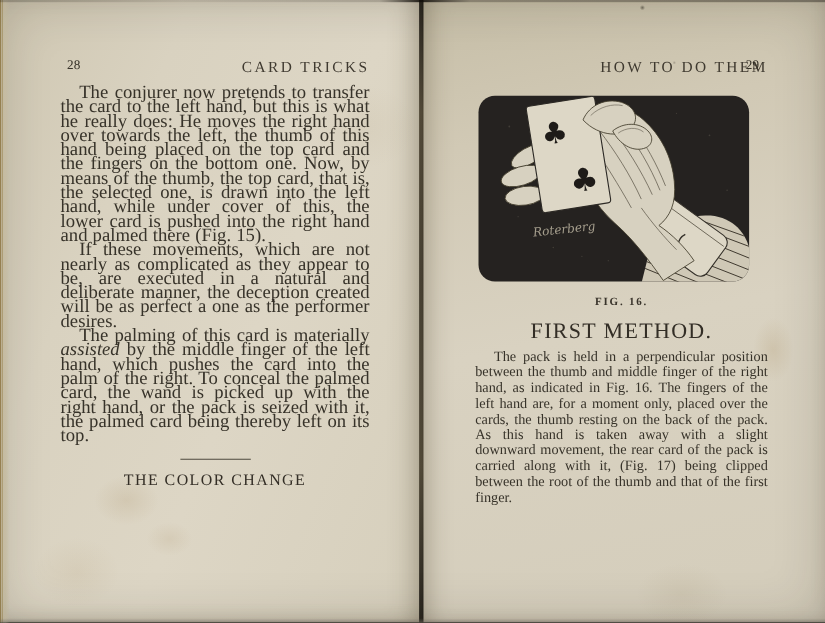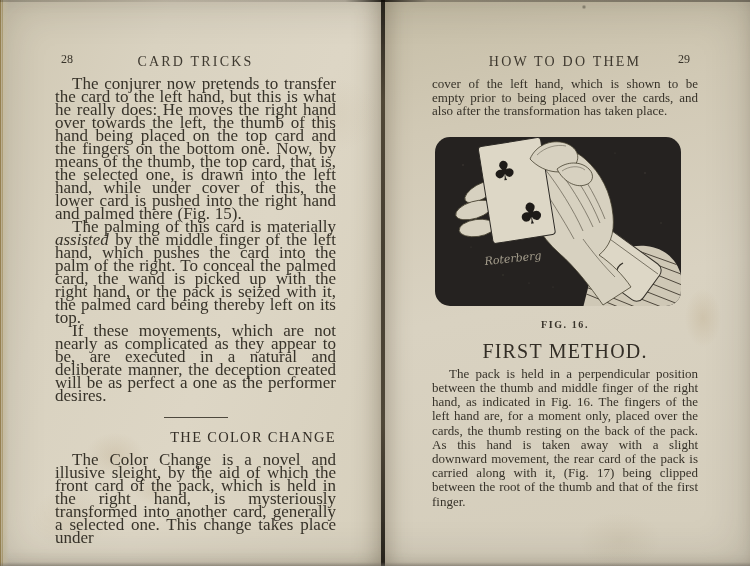--- a/index.html
+++ b/index.html
@@ -47,33 +47,33 @@
       radial-gradient(3px 3px at 584px 7px,rgba(60,55,45,.6),transparent 80%),
       radial-gradient(2px 2px at 613px 57px,rgba(60,55,45,.3),transparent 80%),
       radial-gradient(70px 55px at 330px 115px,rgba(125,98,52,.05),transparent 70%),
       radial-gradient(60px 40px at 620px 540px,rgba(125,98,52,.07),transparent 70%);
   }
   .vignette{position:absolute;inset:0;pointer-events:none;box-shadow:inset 0 0 46px rgba(25,20,12,.18);}
   
   .content{position:absolute;z-index:3;}
   .lc{left:55px;top:52px;width:281px;}
   .rc{left:432px;top:52px;width:266px;}
-  .page-head{position:relative;height:16px;text-align:center;font-family:Liberation Serif, serif;}
+  .page-head{position:relative;height:16px;text-align:right;font-family:Liberation Serif, serif;}
   .runhead{font-size:14px;letter-spacing:2.2px;color:rgba(50,45,36,.92);}
   .pagenum{position:absolute;font-size:12px;top:0;}
   .lc .pagenum{left:6px;}
   .rc .pagenum{right:8px;}
   .bodytext{margin-top:9px;}
   p.para{margin:0;font-size:17px;line-height:13px;text-align:justify;word-spacing:.4px;}
   p.indent{text-indent:17px;}
   .rc p.para{font-size:13px;line-height:13.6px;}
   .rc p.method{line-height:14.2px;}
   em{font-style:italic;}
   .divider{width:64px;height:0;border-top:1.2px solid rgba(52,47,38,.85);margin:15px auto 11px auto;}
-  .sec-head{margin:0 0 7px 0;font-size:14.5px;font-weight:normal;letter-spacing:1.3px;text-align:right;color:rgba(42,37,29,.95);}
+  .sec-head{margin:0 0 7px 0;font-size:14.5px;font-weight:normal;letter-spacing:1.3px;text-align:center;color:rgba(42,37,29,.95);}
   figure.fig{margin:17px 0 0 1px;width:250px;height:173px;}
   .fig-caption{margin-top:11px;text-align:center;font-size:10px;font-weight:bold;letter-spacing:1.6px;color:rgba(48,43,35,.95);}
   .method-head{margin:10px 0 0 0;font-size:20px;font-weight:normal;letter-spacing:1.2px;text-align:center;color:rgba(42,37,29,.95);}
   .rc p.method{margin-top:4px;}
 </style>
 </head>
 <body>
 
 <div class="photo">
 
@@ -84,35 +84,33 @@
   <div class="edge-top"></div>
   <div class="edge-bottom"></div>
 
   <div class="content lc">
     <div class="page-head">
       <span class="pagenum">28</span>
       <span class="runhead">CARD TRICKS</span>
     </div>
     <div class="bodytext">
       <p class="para indent">The conjurer now pretends to transfer the card to the left hand, but this is what he really does:  He moves the right hand over towards the left, the thumb of this hand being placed on the top card and the fingers on the bottom one.  Now, by means of the thumb, the top card, that is, the selected one, is drawn into the left hand, while under cover of this, the lower card is pushed into the right hand and palmed there (Fig. 15).</p>
+      <p class="para indent">If these movements, which are not nearly as complicated as they appear to be, are executed in a natural and deliberate manner, the deception created will be as perfect a one as the performer desires.</p>
       <p class="para indent"><span>The palming of this card is materially </span><em>assisted</em><span> by the middle finger of the left hand, which pushes the card into the palm of the right.  To conceal the palmed card, the wand is picked up with the right hand, or the pack is seized with it, the palmed card being thereby left on its top.</span></p>
-      <p class="para indent">If these movements, which are not nearly as complicated as they appear to be, are executed in a natural and deliberate manner, the deception created will be as perfect a one as the performer desires.</p>
       <div class="divider"></div>
       <h2 class="sec-head">THE COLOR CHANGE</h2>
-      <p class="para indent">The Color Change is a novel and illusive sleight, by the aid of which the front card of the pack, which is held in the right hand, is mysteriously transformed into another card, generally a selected one.  This change takes place under</p>
     </div>
   </div>
 
   <div class="content rc">
     <div class="page-head">
       <span class="runhead">HOW TO DO THEM</span>
       <span class="pagenum">29</span>
     </div>
     <div class="bodytext">
-      <p class="para">cover of the left hand, which is shown to be empty prior to being placed over the cards, and also after the transformation has taken place.</p>
 
       <figure class="fig">
         <svg viewBox="0 0 250 173" width="250" height="173">
           <defs>
             <clipPath id="plateClip">
                 <rect x="2" y="2" width="246" height="169" rx="15"></rect>
               </clipPath>
             <clipPath id="sleeveClip">
                 <path d="M150,173 L157,145 C166,123 188,109 213,111 C234,113 247,128 249,146 L249,173 Z"></path>
               </clipPath>

